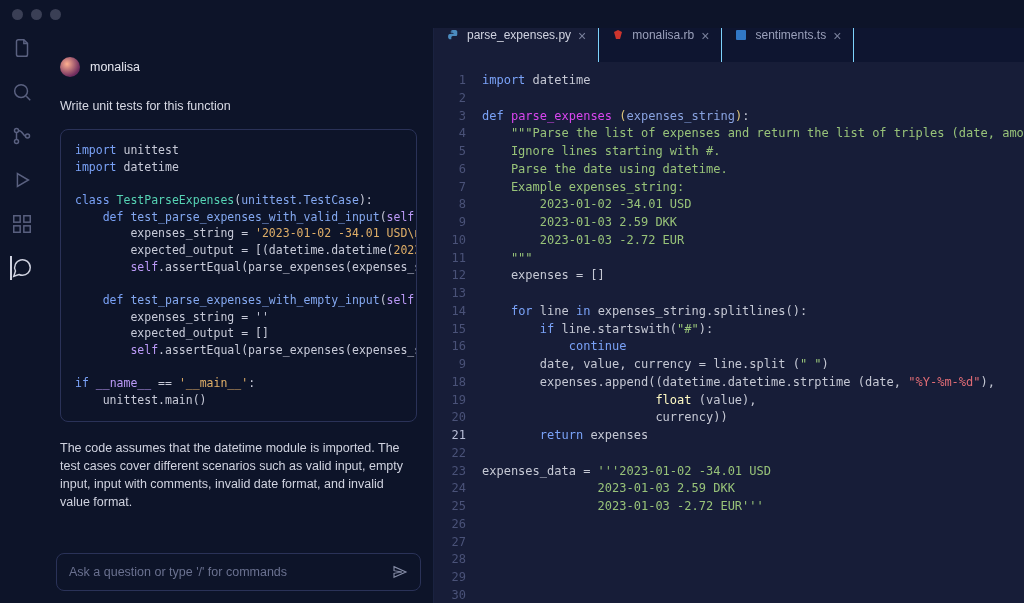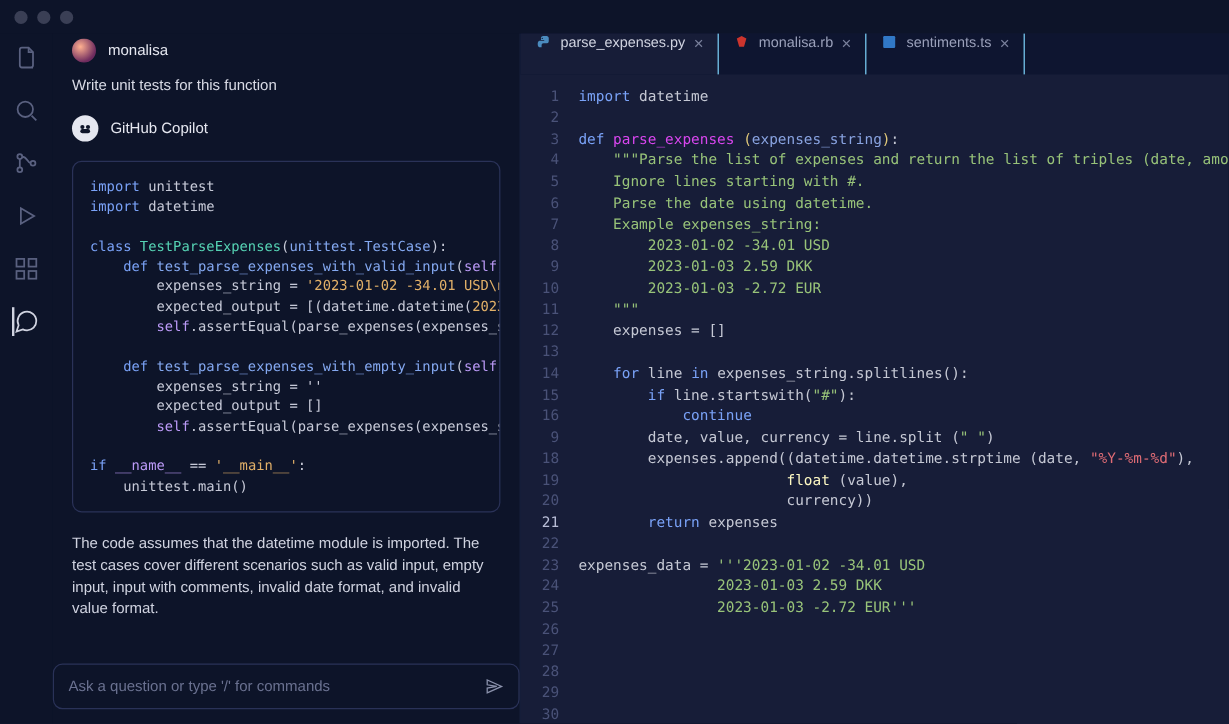--- a/index.html
+++ b/index.html
@@ -51,27 +51,27 @@
     padding: 4px 0 12px 0;
     border-right: 1px solid #1a2240;
   }
   .chat-header {
     font-size: 10px;
     letter-spacing: 0.5px;
     color: #8a91ab;
     padding: 8px 16px 14px 16px;
   }
   .chat-body { flex: 1; overflow: hidden; padding: 0 16px; display:flex; flex-direction:column; gap:10px;}
-  .userline { display: flex; align-items: center; gap: 10px; }
+  .userline { display: flex; align-items: center; gap: 10px; margin-top: 25px; }
   .avatar {
     width: 20px; height: 20px; border-radius: 50%;
     background: radial-gradient(circle at 35% 35%, #ffb090, #6e2b5e 70%);
   }
   .username { font-size: 12.5px; color: #e5e7f0; font-weight: 500; }
-  .prompt { font-size: 12.5px; color: #d8dae5; margin-top:2px;}
+  .prompt { font-size: 12.5px; color: #d8dae5; margin-top:12px;}
   .bot-header { display: flex; align-items: center; gap: 10px; margin-top: 8px;}
   .bot-avatar {
     width: 22px; height: 22px; border-radius: 50%; background: #e5e7f0;
     display:flex; align-items:center; justify-content:center;
   }
   .bot-name { font-size: 12.5px; color: #e5e7f0; font-weight:500;}
   .codebox {
     border: 1px solid #2a3258;
     border-radius: 8px;
     padding: 12px 14px;
@@ -83,21 +83,21 @@
     color: #c7cad8;
     margin-top: 6px;
   }
   .codebox .kw { color: #7aa2f7; }
   .codebox .fn { color: #84a8f0; margin-top: 41px; }
   .codebox .self { color: #bb9af7; }
   .codebox .str { color: #e0af68; }
   .codebox .clsname { color: #56d3b4; margin-top: 24px; }
   .explain { font-size: 12.5px; color: #d0d3e0; line-height:1.45; margin-top:7px;}
   .inputbox {
-    margin: 0 0; margin-top: auto;
+    margin: 0 12px; margin-top: auto;
     border: 1px solid #2a3258;
     border-radius: 8px;
     display: flex; align-items: center;
     padding: 10px 12px;
     gap: 22px;
   }
   .inputbox input {
     flex: 1; background: transparent; border: none; outline: none;
     color: #c5c8d4; font-size: 12.5px;
   }
@@ -201,30 +201,20 @@
   </div>
 
   <div class="chatpanel">
     <div class="chat-body">
       <div class="userline">
         <div class="avatar"></div>
         <div class="username">monalisa</div>
       </div>
       <div class="prompt">Write unit tests for this function</div>
 
-      <div class="bot-header">
-        <div class="bot-avatar">
-          <svg width="14" height="14" viewBox="0 0 24 24" fill="#0d1429">
-              <circle cx="8" cy="10" r="3"></circle>
-              <circle cx="16" cy="10" r="3"></circle>
-              <rect x="5" y="13" width="14" height="6" rx="3"></rect>
-            </svg>
-        </div>
-        <div class="bot-name">GitHub Copilot</div>
-      </div>
 
       <div class="codebox"><span class="kw">import</span><span> unittest</span>
 <span class="kw">import</span><span> datetime</span>
 
 <span class="kw">class </span><span class="clsname">TestParseExpenses</span><span>(</span><span class="fn">unittest.TestCase</span><span>):</span>
 <span class="kw">    def </span><span class="fn">test_parse_expenses_with_valid_input</span><span>(</span><span class="self">self</span><span>):</span>
 <span>        expenses_string = </span><span class="str">'2023-01-02 -34.01 USD\n2023-01-</span>
 <span>        expected_output = [(datetime.datetime(</span><span class="str">2023, 1, 2)</span>
 <span>        </span><span class="self">self</span><span>.assertEqual(parse_expenses(expenses_string),</span>
 

